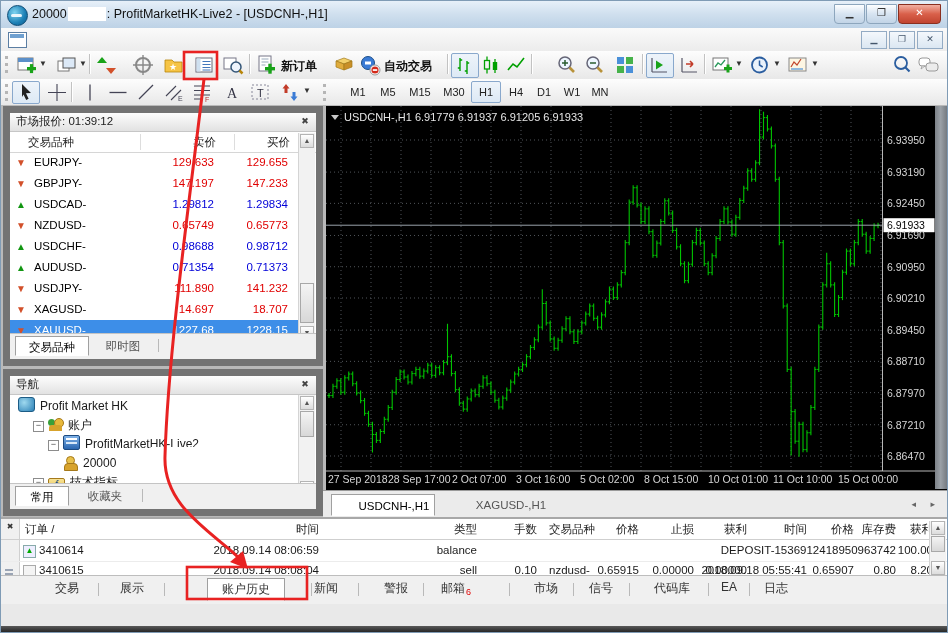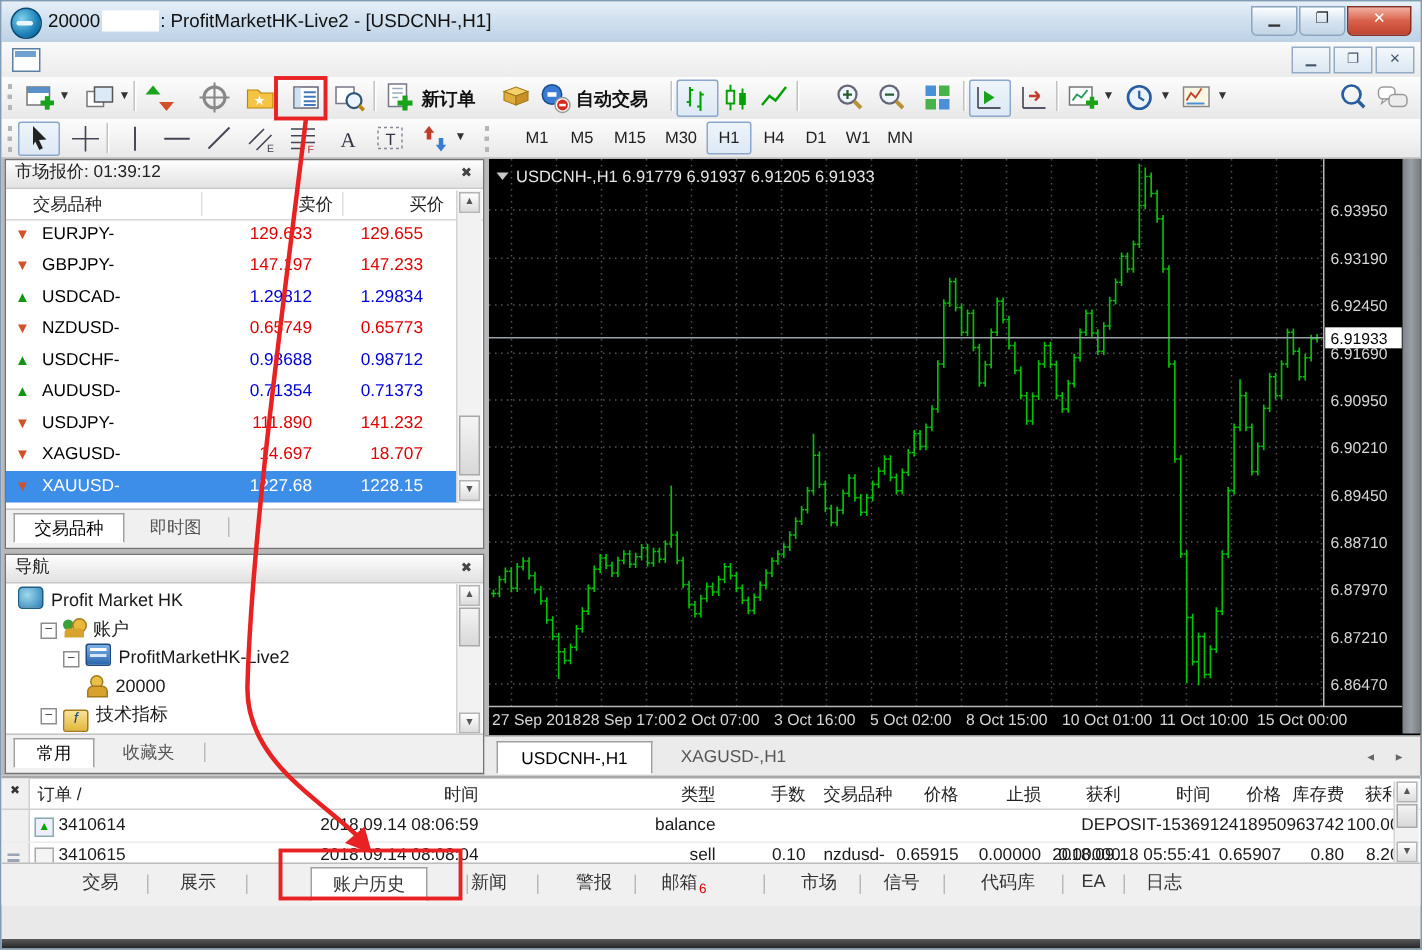--- a/index.html
+++ b/index.html
@@ -37,21 +37,21 @@
   .tb svg{position:absolute;left:1px;top:0px;}
   .caret{position:absolute;top:8px;font-size:8px;color:#333;width:10px;text-align:center;}
   .vsep{position:absolute;top:3px;height:20px;width:1px;background:#c2c2c2;box-shadow:1px 0 0 #fff;}
   .grip{position:absolute;top:5px;width:3px;height:17px;border-left:3px dotted #b5b5b5;}
   .tb-label{position:absolute;top:7px;font-size:12px;color:#111;white-space:nowrap;font-weight:bold;}
   .tf{position:absolute;top:2px;height:20px;border:1px solid transparent;border-radius:2px;
       text-align:center;font-size:11px;line-height:20px;color:#222;}
   .tf.pressed{background:linear-gradient(#eef4fa,#dde9f5);border-color:#89a8cc;}
   
   .workspace{position:absolute;left:0;top:104px;width:100%;height:412px;background:#b9b9b9;}
-  .panel{position:absolute;left:2px;width:320px;background:#fff;border:1px solid #737373;box-sizing:border-box;}
+  .panel{position:absolute;left:2px;width:320px;background:#fff;border:7px solid #737373;box-sizing:border-box;}
   .panel-title{height:18px;background:linear-gradient(#fdfdfd,#e2e2e2);border-bottom:1px solid #c6c6c6;
      font-size:11.5px;line-height:17px;padding-left:6px;color:#222;position:relative;}
   .panel-close{position:absolute;right:4px;top:2px;width:14px;height:13px;font-size:9px;line-height:13px;text-align:center;color:#444;}
   .mwpanel{top:1px;height:260px;}
   .mw-header{position:relative;height:20px;border-bottom:1px solid #d6d6d6;font-size:11.5px;color:#222;}
   .mw-header .c1{position:absolute;left:18px;top:3px;}
   .mw-header .c2{position:absolute;right:100px;top:3px;}
   .mw-header .c3{position:absolute;right:26px;top:3px;}
   .mw-header .hsep1{position:absolute;left:130px;top:2px;height:16px;width:1px;background:#ddd;}
   .mw-header .hsep2{position:absolute;left:224px;top:2px;height:16px;width:1px;background:#ddd;}
@@ -77,21 +77,21 @@
   .nav-row{position:absolute;height:19px;font-size:12px;line-height:19px;white-space:nowrap;}
   .expand{display:inline-block;width:9px;height:9px;border:1px solid #8c8c8c;background:#fff;
      font-size:9px;line-height:7px;text-align:center;color:#444;vertical-align:1px;margin-right:4px;}
   .nicon{display:inline-block;width:15px;height:13px;margin-right:5px;vertical-align:-2px;position:relative;}
   .redact-inline{display:inline-block;width:84px;height:13px;background:#fff;vertical-align:-2px;margin-left:8px;}
   
   .chartwrap{position:absolute;left:325px;top:1px;width:623px;height:411px;background:#000;}
   .chart-right-strip{position:absolute;left:609px;top:0;width:14px;height:383px;
      background:linear-gradient(90deg,#7d8288,#9aa0a6 40%,#6a6f75);}
   .chart-tabs{position:absolute;left:-3px;top:384px;width:626px;height:27px;background:#ebebeb;border-top:1px solid #9a9a9a;}
-  .chart-tabs .tab{top:3px;height:22px;line-height:22px;}
+  .chart-tabs .tab{top:3px;height:22px;line-height:22px;padding-left:22px;}
   .ct-arrows{position:absolute;right:8px;top:8px;font-size:9px;color:#666;letter-spacing:6px;}
   
   .terminal{position:absolute;left:0;top:516px;width:100%;height:84px;background:#fff;border-top:2px solid #a8a8a8;}
   .term-strip{position:absolute;left:0;top:0;width:18px;height:84px;background:#f0f0f0;border-right:1px solid #d0d0d0;}
   .term-close{position:absolute;left:3px;top:2px;width:12px;height:12px;font-size:8px;line-height:12px;text-align:center;color:#333;}
   .term-grip{position:absolute;left:4px;top:50px;width:8px;height:30px;
      background:repeating-linear-gradient(#9aa4b4 0 2px,transparent 2px 4px);}
   #term-header{position:absolute;left:0;top:2px;width:100%;height:18px;border-bottom:1px solid #cfcfcf;font-size:11.5px;color:#222;}
   .th-cell,.td-cell{position:absolute;top:1px;white-space:nowrap;}
   .term-row{position:absolute;left:0;width:100%;height:20px;font-size:11.5px;}

